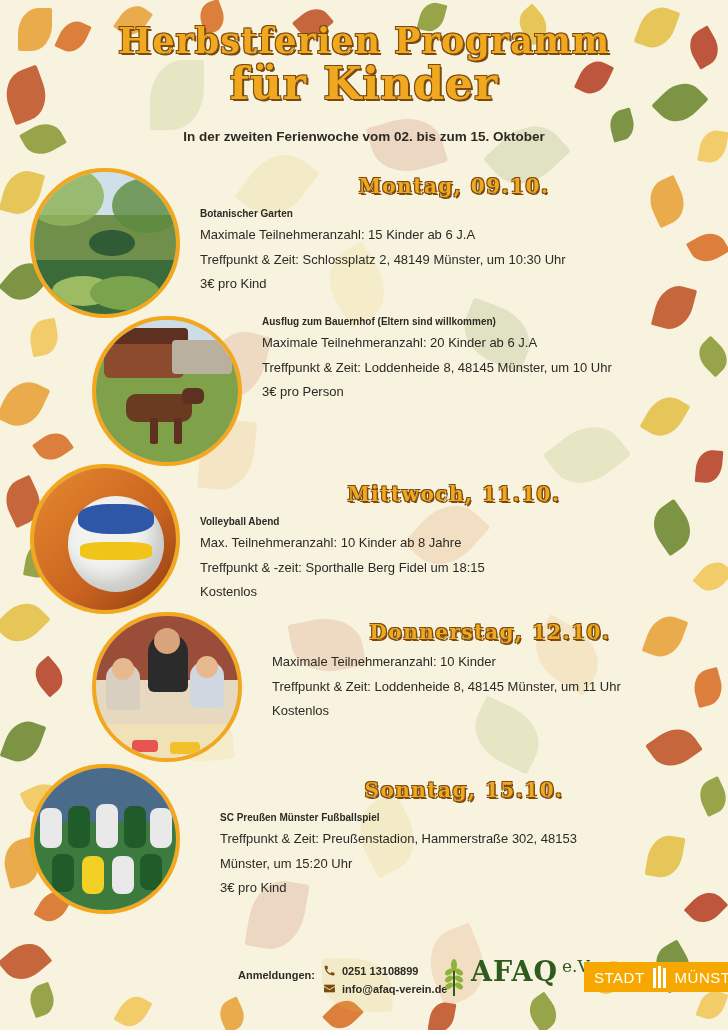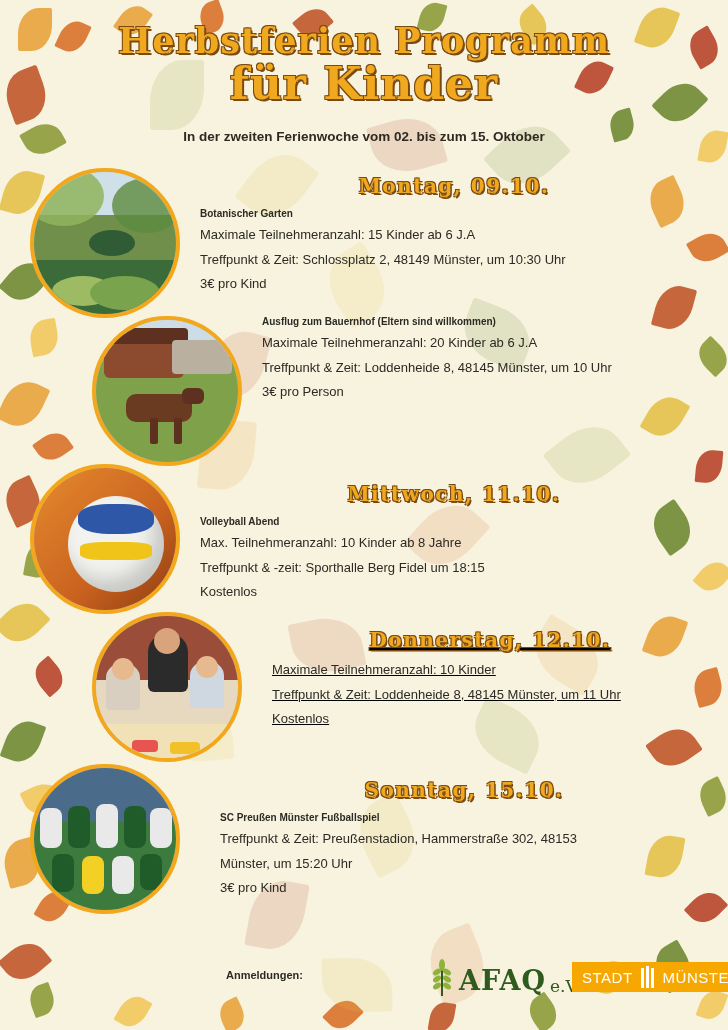--- a/index.html
+++ b/index.html
@@ -105,21 +105,21 @@
   .evt-line {
     font-size: 13px;
     color: #2c2a24;
     margin-bottom: 8px;
     line-height: 1.25;
   }
 
   
   .footer {
     position: absolute;
-    left: 4px; right: 0;
+    left: 16px; right: 0;
     bottom: 10px;
     height: 60px;
   }
   .contact {
     position: absolute;
     left: 222px;
     top: 4px;
     display: flex;
     align-items: flex-start;
     gap: 8px;
@@ -139,21 +139,21 @@
     font-weight: bold;
   }
   .cicon { width: 13px; height: 13px; display: inline-block; color: #7a4a12; }
   .cicon svg { display: block; }
 
   .logo-afaq {
     position: absolute;
     left: 425px;
     top: -4px;
     display: flex;
-    align-items: flex-end;
+    align-items: flex-start;
     gap: 4px;
   }
   .afaq-text {
     font-family: "DejaVu Serif", serif;
     font-size: 27px;
     font-weight: bold;
     color: #2f5b1f;
     letter-spacing: 1px;
   }
   .afaq-ev {
@@ -348,21 +348,21 @@
           <div class="blob" style="left:58px;top:12px;width:26px;height:26px;background:#d9a37c;"></div>
           <div class="blob" style="left:10px;top:48px;width:34px;height:46px;border-radius:14px 14px 4px 4px;background:#d8cfc0;"></div>
           <div class="blob" style="left:16px;top:42px;width:22px;height:22px;background:#e7b98f;"></div>
           <div class="blob" style="right:14px;top:46px;width:34px;height:46px;border-radius:14px 14px 4px 4px;background:#cfd8e0;"></div>
           <div class="blob" style="right:20px;top:40px;width:22px;height:22px;background:#e7b98f;"></div>
           <div class="ground" style="height:34px;background:#f0e2b6;"></div>
           <div class="blob" style="left:36px;bottom:6px;width:26px;height:12px;border-radius:4px;background:#e8544f;"></div>
           <div class="blob" style="left:74px;bottom:4px;width:30px;height:12px;border-radius:4px;background:#f2c029;"></div>
         </div>
       </div>
-      <div class="entry" style="left:272px; top:16px;text-decoration:underline;">
+      <div class="entry" style="left:272px; top:8px;">
         <div class="day">Donnerstag, 12.10.</div>
         <div class="evt-line">Maximale Teilnehmeranzahl: 10 Kinder</div>
         <div class="evt-line">Treffpunkt &amp; Zeit: Loddenheide 8, 48145 Münster, um 11 Uhr</div>
         <div class="evt-line">Kostenlos</div>
       </div>
     </div>
 
     <div class="row" style="height:150px;">
       <div class="photo" style="left:30px; top:0;">
         <div class="inner" style="background:linear-gradient(#4b6b8a 0 38%, #3d7a3d 38% 100%);">
@@ -385,20 +385,39 @@
         <div class="evt-line">3€ pro Kind</div>
       </div>
     </div>
 
   </div>
 
   <div class="footer">
 
     <div class="contact">
       <div class="contact-label">Anmeldungen:</div>
+      <div class="contact-lines">
+        <div class="contact-line">
+          <span class="cicon">
+            <svg viewBox="0 0 24 24" width="13" height="13">
+                <path fill="currentColor" d="M6.6 10.8c1.4 2.8 3.8 5.2 6.6 6.6l2.2-2.2c.3-.3.7-.4 1-.2 1.2.4 2.4.6 3.6.6.6 0 1 .4 1 1V20c0 .6-.4 1-1 1C10.6 21 3 13.4 3 4c0-.6.4-1 1-1h3.5c.6 0 1 .4 1 1 0 1.3.2 2.5.6 3.6.1.4 0 .8-.2 1l-2.3 2.2z"></path>
+              </svg>
+          </span>
+          <span>0251 13108899</span>
+        </div>
+        <div class="contact-line">
+          <span class="cicon">
+            <svg viewBox="0 0 24 24" width="13" height="13">
+                <path fill="currentColor" d="M2 5h20v14H2z" opacity=".25"></path>
+                <path fill="currentColor" d="M2 5h20v2l-10 6L2 7V5zm0 4.3l10 6 10-6V19H2V9.3z"></path>
+              </svg>
+          </span>
+          <span>info@afaq-verein.de</span>
+        </div>
+      </div>
     </div>
 
     <div class="logo-afaq">
       <div class="wheat">
         <svg viewBox="0 0 26 40" width="26" height="40">
           <path d="M13 40 L13 14" stroke="#2f5b1f" stroke-width="2" fill="none"></path>
           <g fill="#8db33c">
             <ellipse cx="8" cy="16" rx="4.5" ry="2.6" transform="rotate(-35 8 16)"></ellipse>
             <ellipse cx="18" cy="16" rx="4.5" ry="2.6" transform="rotate(35 18 16)"></ellipse>
             <ellipse cx="8" cy="23" rx="4.5" ry="2.6" transform="rotate(-35 8 23)"></ellipse>

